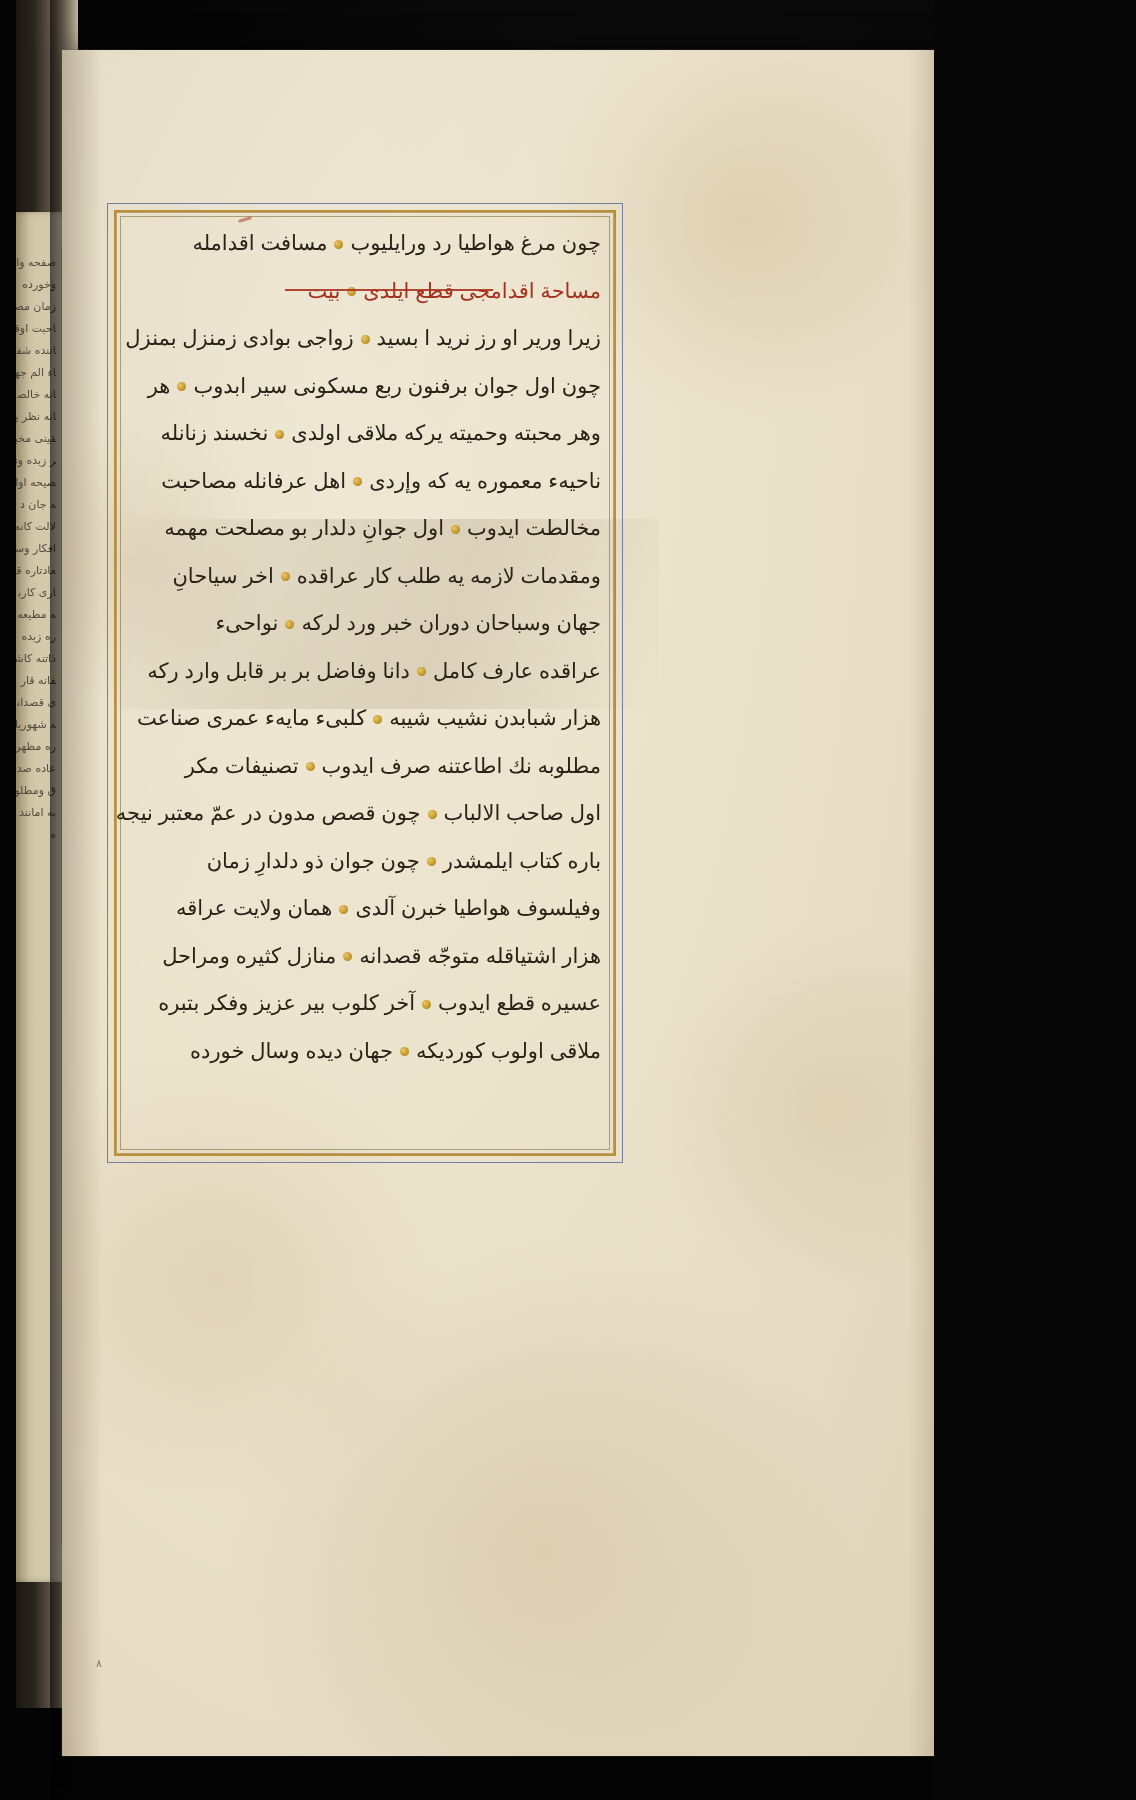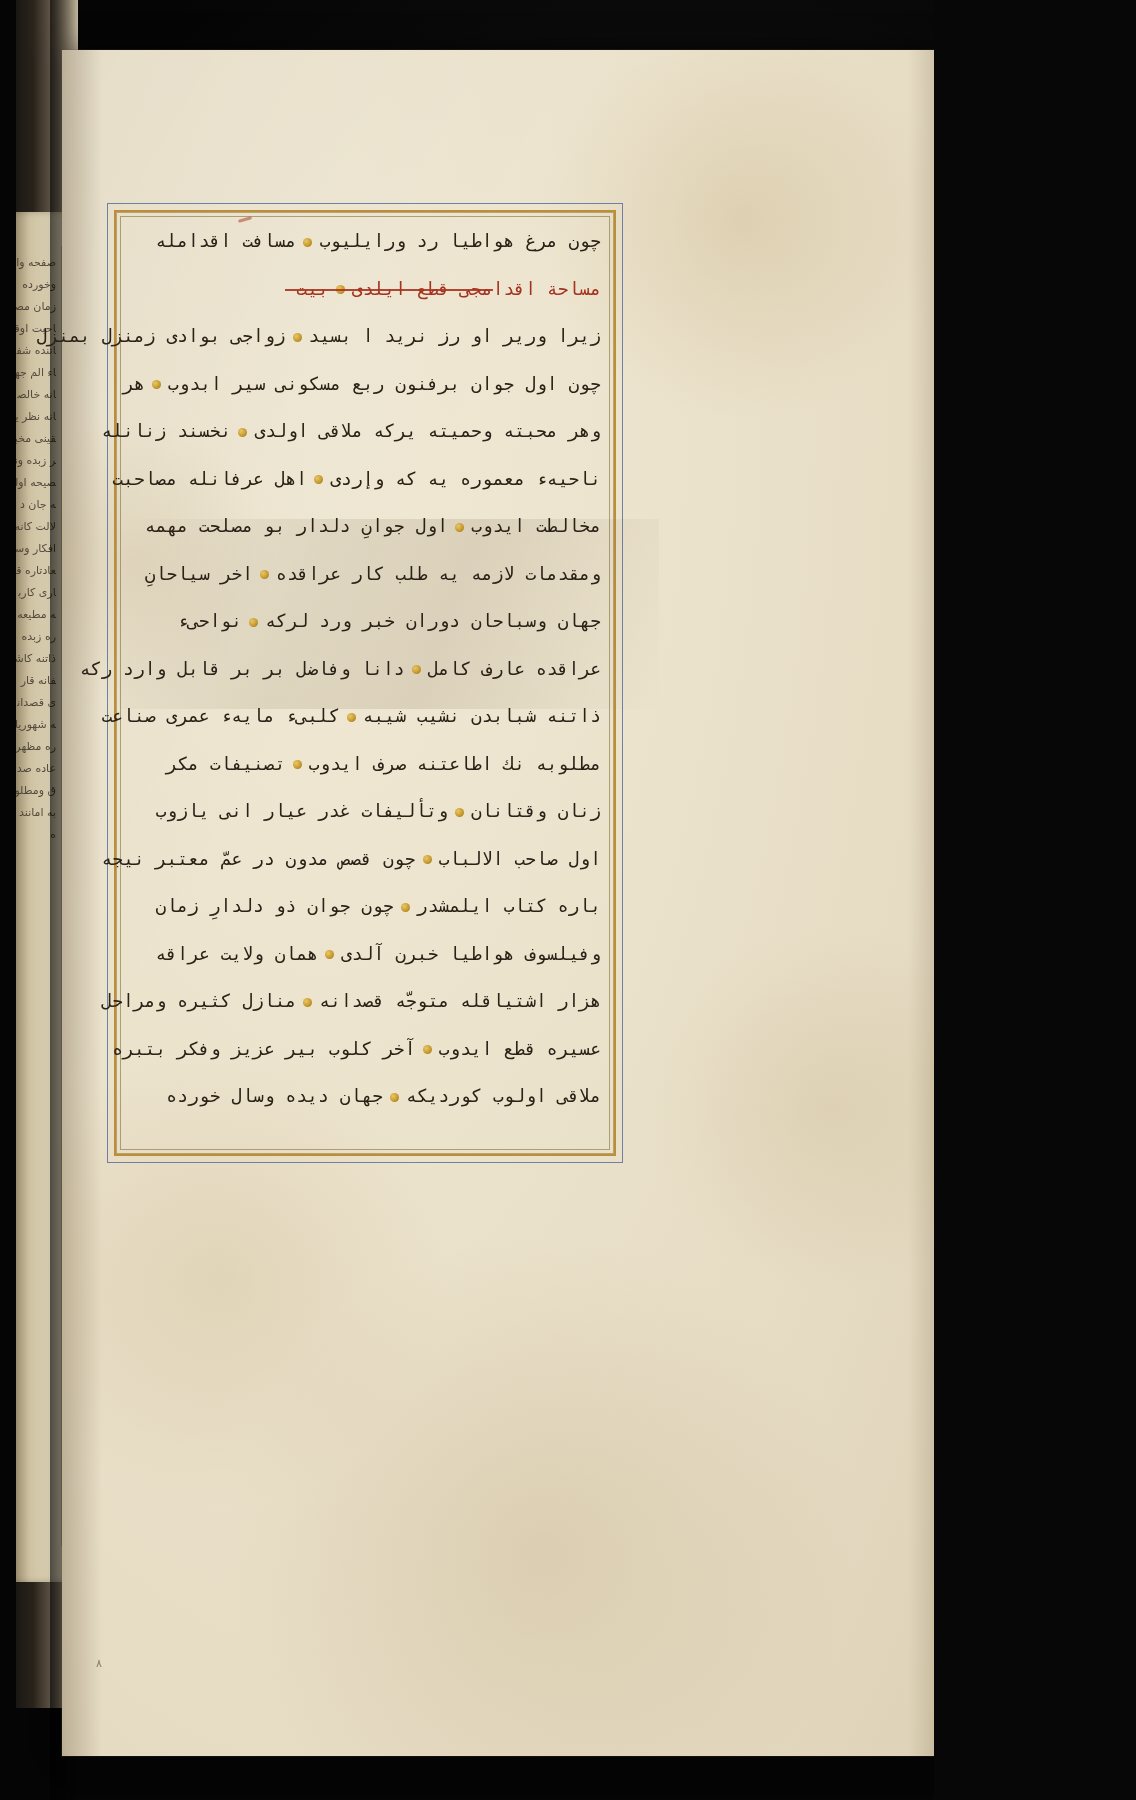--- a/index.html
+++ b/index.html
@@ -176,25 +176,25 @@
     bottom: 14px;
     direction: rtl;
     text-align: justify;
     color: #241d14;
   }
 
   .line {
     position: relative;
     height: 47.5px;
     line-height: 47.5px;
-    font-size: 18px;
+    font-size: 21px;
     white-space: nowrap;
     overflow: visible;
     color: #2b2117;
-    font-family: Liberation Mono, monospace;
+    font-family: Liberation Sans, sans-serif;
   }
   .line .txt {
     display: inline-block;
     transform: scaleX(1.0);
   }
 
   
   .line.rubric {
     color: #a3321f;
   }
@@ -287,23 +287,22 @@
     <div class="line"><span class="txt">چون مرغ هواطيا رد ورايليوب</span><span class="rosette"></span><span class="txt">مسافت اقدامله</span></div>
         <div class="line rubric"><span class="txt">مساحة اقدامجى قطع ايلدى</span><span class="rosette"></span><span class="txt" style="color: rgb(163, 50, 31);">بيت</span><div class="red-rule"></div></div>
         <div class="line"><span class="txt">زيرا ورير او رز نريد ا بسيد</span><span class="rosette"></span><span class="txt">زواجى بوادى زمنزل بمنزل</span></div>
         <div class="line"><span class="txt">چون اول جوان برفنون ربع مسكونى سير ابدوب</span><span class="rosette"></span><span class="txt">هر</span></div>
         <div class="line"><span class="txt">وهر محبته وحميته يركه ملاقى اولدى</span><span class="rosette"></span><span class="txt">نخسند زنانله</span></div>
         <div class="line"><span class="txt">ناحيهء معموره يه كه وإردى</span><span class="rosette"></span><span class="txt">اهل عرفانله مصاحبت</span></div>
         <div class="line"><span class="txt">مخالطت ايدوب</span><span class="rosette"></span><span class="txt">اول جوانِ دلدار بو مصلحت مهمه</span></div>
         <div class="line"><span class="txt">ومقدمات لازمه يه طلب كار عراقده</span><span class="rosette"></span><span class="txt">اخر سياحانِ</span></div>
         <div class="line"><span class="txt">جهان وسباحان دوران خبر ورد لركه</span><span class="rosette"></span><span class="txt">نواحىء</span></div>
         <div class="line"><span class="txt">عراقده عارف كامل</span><span class="rosette"></span><span class="txt">دانا وفاضل بر بر قابل وارد ركه</span></div>
-        <div class="line"><span class="txt">ذاتنه شبابدن نشيب شيبه</span><span class="rosette"></span><span class="txt">كلبىء مايهء عمرى صناعت</span></div>
+        <div class="line"><span class="txt">هزار شبابدن نشيب شيبه</span><span class="rosette"></span><span class="txt">كلبىء مايهء عمرى صناعت</span></div>
         <div class="line"><span class="txt">مطلوبه نك اطاعتنه صرف ايدوب</span><span class="rosette"></span><span class="txt">تصنيفات مكر</span></div>
-        <div class="line"><span class="txt">زنان وقتانان</span><span class="rosette"></span><span class="txt">وتأليفات غدر عيار انى يازوب</span></div>
         <div class="line"><span class="txt">اول صاحب الالباب</span><span class="rosette"></span><span class="txt">چون قصص مدون در عمّ معتبر نيجه</span></div>
         <div class="line"><span class="txt">باره كتاب ايلمشدر</span><span class="rosette"></span><span class="txt">چون جوان ذو دلدارِ زمان</span></div>
         <div class="line"><span class="txt">وفيلسوف هواطيا خبرن آلدى</span><span class="rosette"></span><span class="txt">همان ولايت عراقه</span></div>
         <div class="line"><span class="txt">هزار اشتياقله متوجّه قصدانه</span><span class="rosette"></span><span class="txt">منازل كثيره ومراحل</span></div>
         <div class="line"><span class="txt">عسيره قطع ايدوب</span><span class="rosette"></span><span class="txt">آخر كلوب بير عزيز وفكر بتبره</span></div>
         <div class="line"><span class="txt">ملاقى اولوب كورديكه</span><span class="rosette"></span><span class="txt">جهان ديده وسال خورده</span></div>
       </div>
   </div>
 
   <div class="right-margin"></div>

